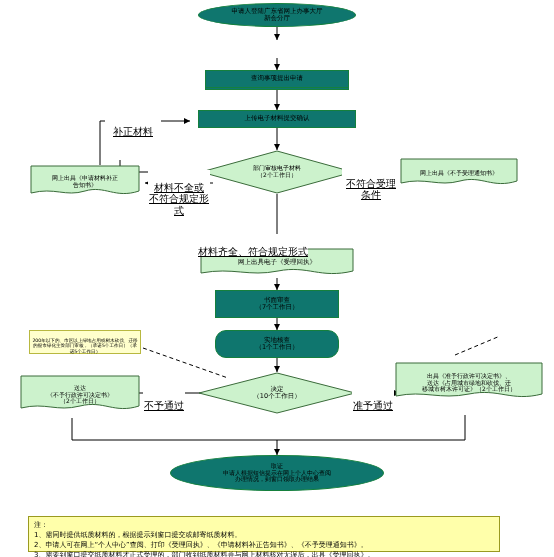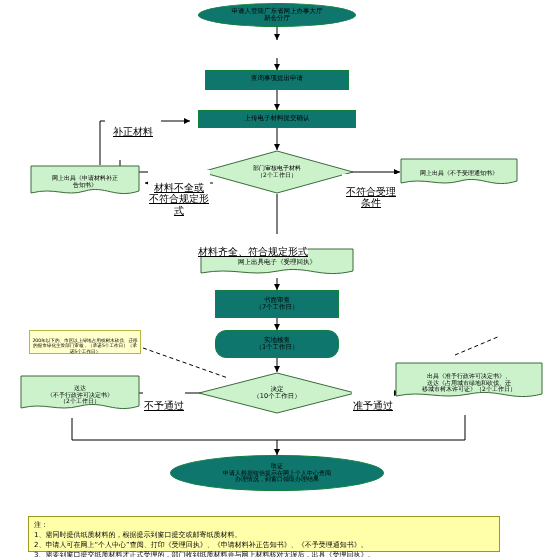--- a/index.html
+++ b/index.html
@@ -256,21 +256,21 @@
 
 <div class="edge-label" style="left:105px; top:114px; width:56px;">
   <span>补正材料</span>
 </div>
 
 <div class="edge-label" style="left:148px; top:170px; width:62px;">
   <span>材料不全或
 不符合规定形式</span>
 </div>
 
-<div class="edge-label" style="left:342px; top:166px; width:58px;margin-top:8px;">
+<div class="edge-label" style="left:342px; top:166px; width:58px;">
   <span>不符合受理条件</span>
 </div>
 
 <div class="edge-label" style="left:198px; top:234px; width:110px;">
   <span>材料齐全、符合规定形式</span>
 </div>
 
 <div class="edge-label" style="left:143px; top:388px; width:42px;">
   <span>不予通过</span>
 </div>

